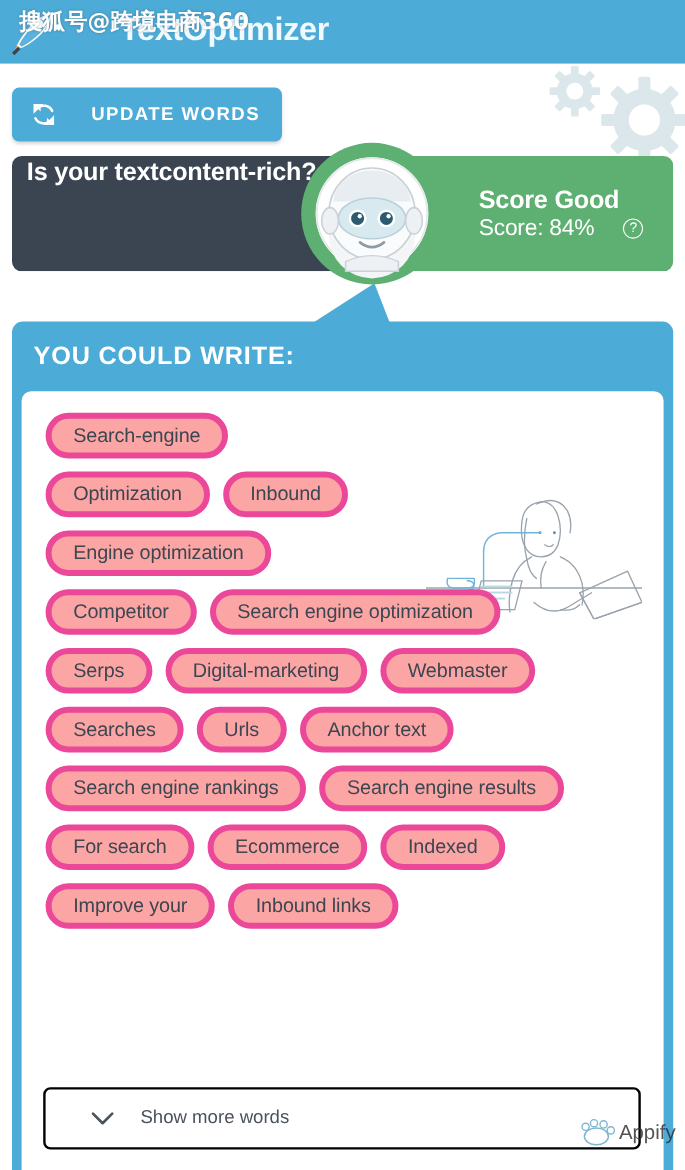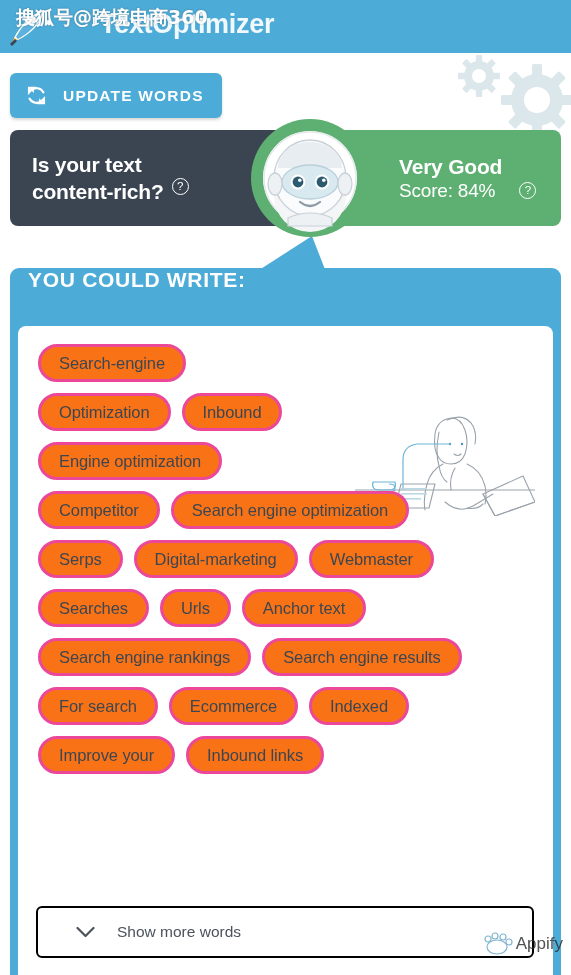--- a/index.html
+++ b/index.html
@@ -51,21 +51,21 @@
     position: absolute; right: 0px; top: 48px;
     width: 130px; height: 82px;
     z-index: 0;
     pointer-events: none;
   }
 
   
   .update-btn {
     position: absolute; left: 10px; top: 73px;
     height: 45px;
-    display: flex; align-items: center; gap: 16px;
+    display: flex; align-items: center; gap: 29px;
     padding: 0 18px 0 16px;
     background: #4CABD7;
     border: none; border-radius: 6px;
     box-shadow: 0 2px 3px rgba(0,0,0,.16);
     cursor: pointer;
     z-index: 5;
   }
   .update-btn .lbl {
     color: #ffffff;
     font-size: 15.5px;
@@ -79,22 +79,21 @@
     position: absolute; left: 10px; top: 130px;
     width: 551px; height: 96px;
     display: flex;
     border-radius: 8px;
     overflow: hidden;
     z-index: 4;
   }
   .score-left {
     width: 291px; height: 96px;
     background: #3B4552;
-    display: flex; flex-direction: column; justify-content: center;
-    padding-left: 22px;
+    display: flex; justify-content: center;
   }
   .score-left .q1, .score-left .q2 {
     color: #ffffff;
     font-size: 21px;
     font-weight: bold;
     line-height: 27px;
     letter-spacing: -0.2px;
   }
   .score-left .q2 { display: flex; gap: 8px; }
   .score-right {
@@ -139,21 +138,21 @@
   
   .panel {
     position: absolute; left: 10px; top: 268px;
     width: 551px; height: 720px;
     background: #4CABD7;
     border-radius: 9px 9px 0 0;
     z-index: 2;
   }
   .panel-head {
     height: 58px;
-    display: flex; align-items: flex-start;
+    display: flex; align-items: center;
     padding-left: 18px;
   }
   .panel-head .t {
     color: #ffffff;
     font-size: 21px;
     font-weight: bold;
     letter-spacing: 0.7px;
   }
   .panel-body {
     position: absolute; left: 8px; top: 58px;
@@ -176,23 +175,23 @@
   .tag-rows { position: relative; z-index: 2; }
   .tag-row {
     display: flex; gap: 11px;
     margin-bottom: 11px;
     padding-left: 10px;
   }
   .tag {
     display: inline-flex; align-items: center;
     height: 38px;
     padding: 0 18px;
-    border: 3px solid #ec4899;
+    border: 5px solid #ec4899;
     border-radius: 19px;
-    background: #f97316;
+    background: #fca5a5;
     color: #3d4650;
     font-size: 16.5px;
     letter-spacing: -0.1px;
     white-space: nowrap;
     cursor: pointer;
   }
 
   
   .showmore {
     position: absolute; left: 18px; top: 580px;
@@ -286,21 +285,21 @@
 
   <div class="score-banner">
     <div class="score-left">
       <div class="q1">Is your text</div>
       <div class="q2">
         <span>content-rich?</span>
         <span class="help-ico dark">?</span>
       </div>
     </div>
     <div class="score-right">
-      <div class="verdict">Very Good</div>
+      <div class="verdict">Score Good</div>
       <div class="scoreline">
         <span>Score: 84%</span>
         <span class="help-ico">?</span>
       </div>
     </div>
   </div>
 
   <svg class="tail" viewBox="0 0 70 36">
     <path d="M56 0 L70 36 L0 36 Z" fill="#4CABD7"></path>
   </svg>

